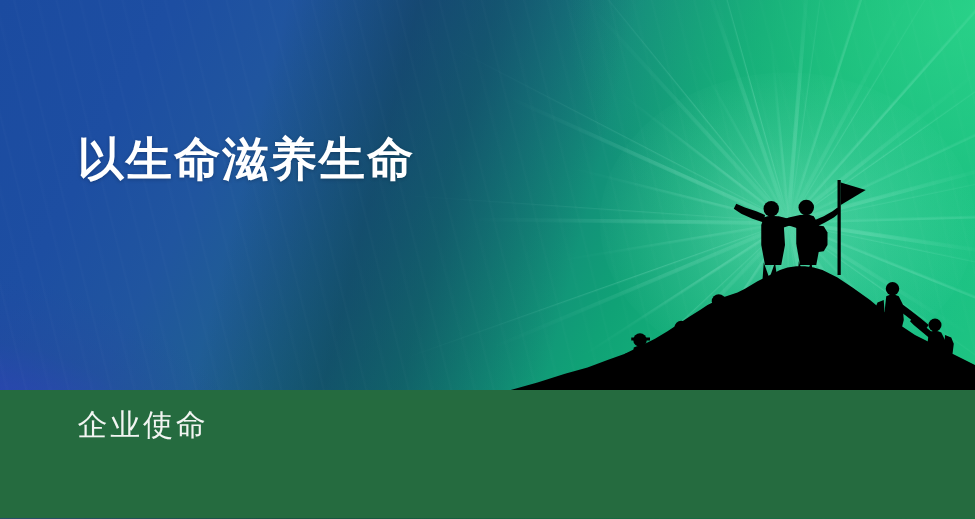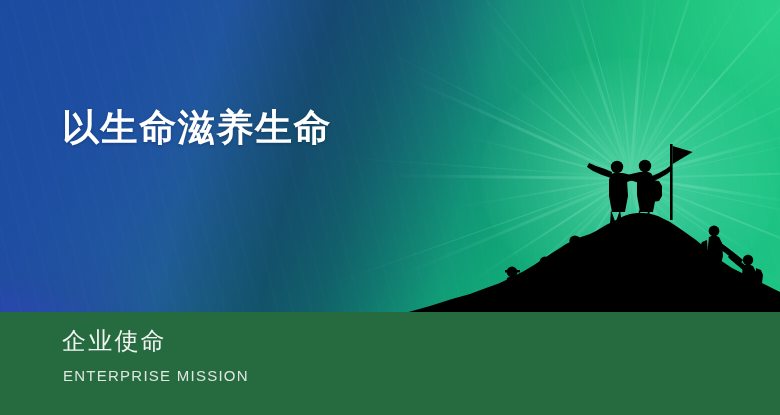--- a/index.html
+++ b/index.html
@@ -364,16 +364,15 @@
         <path d="M518,281 l8,-4 l9,-4 l6,-3 l2,4 l-6,4 l-9,4 l-8,4 z"></path>
 
         <path d="M507,303 l-3,10 l0,6 l7,0 l1,-8 l2,-8 z"></path>
         <path d="M518,303 l5,7 l6,6 l-4,4 l-7,-6 l-4,-6 z"></path>
       </g>
     </g>
   </svg>
 
   <div class="bottombar">
     <div class="bb-cn">企业使命</div>
-    <div class="bb-en">ENTERPRISE MISSION</div>
   </div>
 
 </div>
 
 </body></html>

